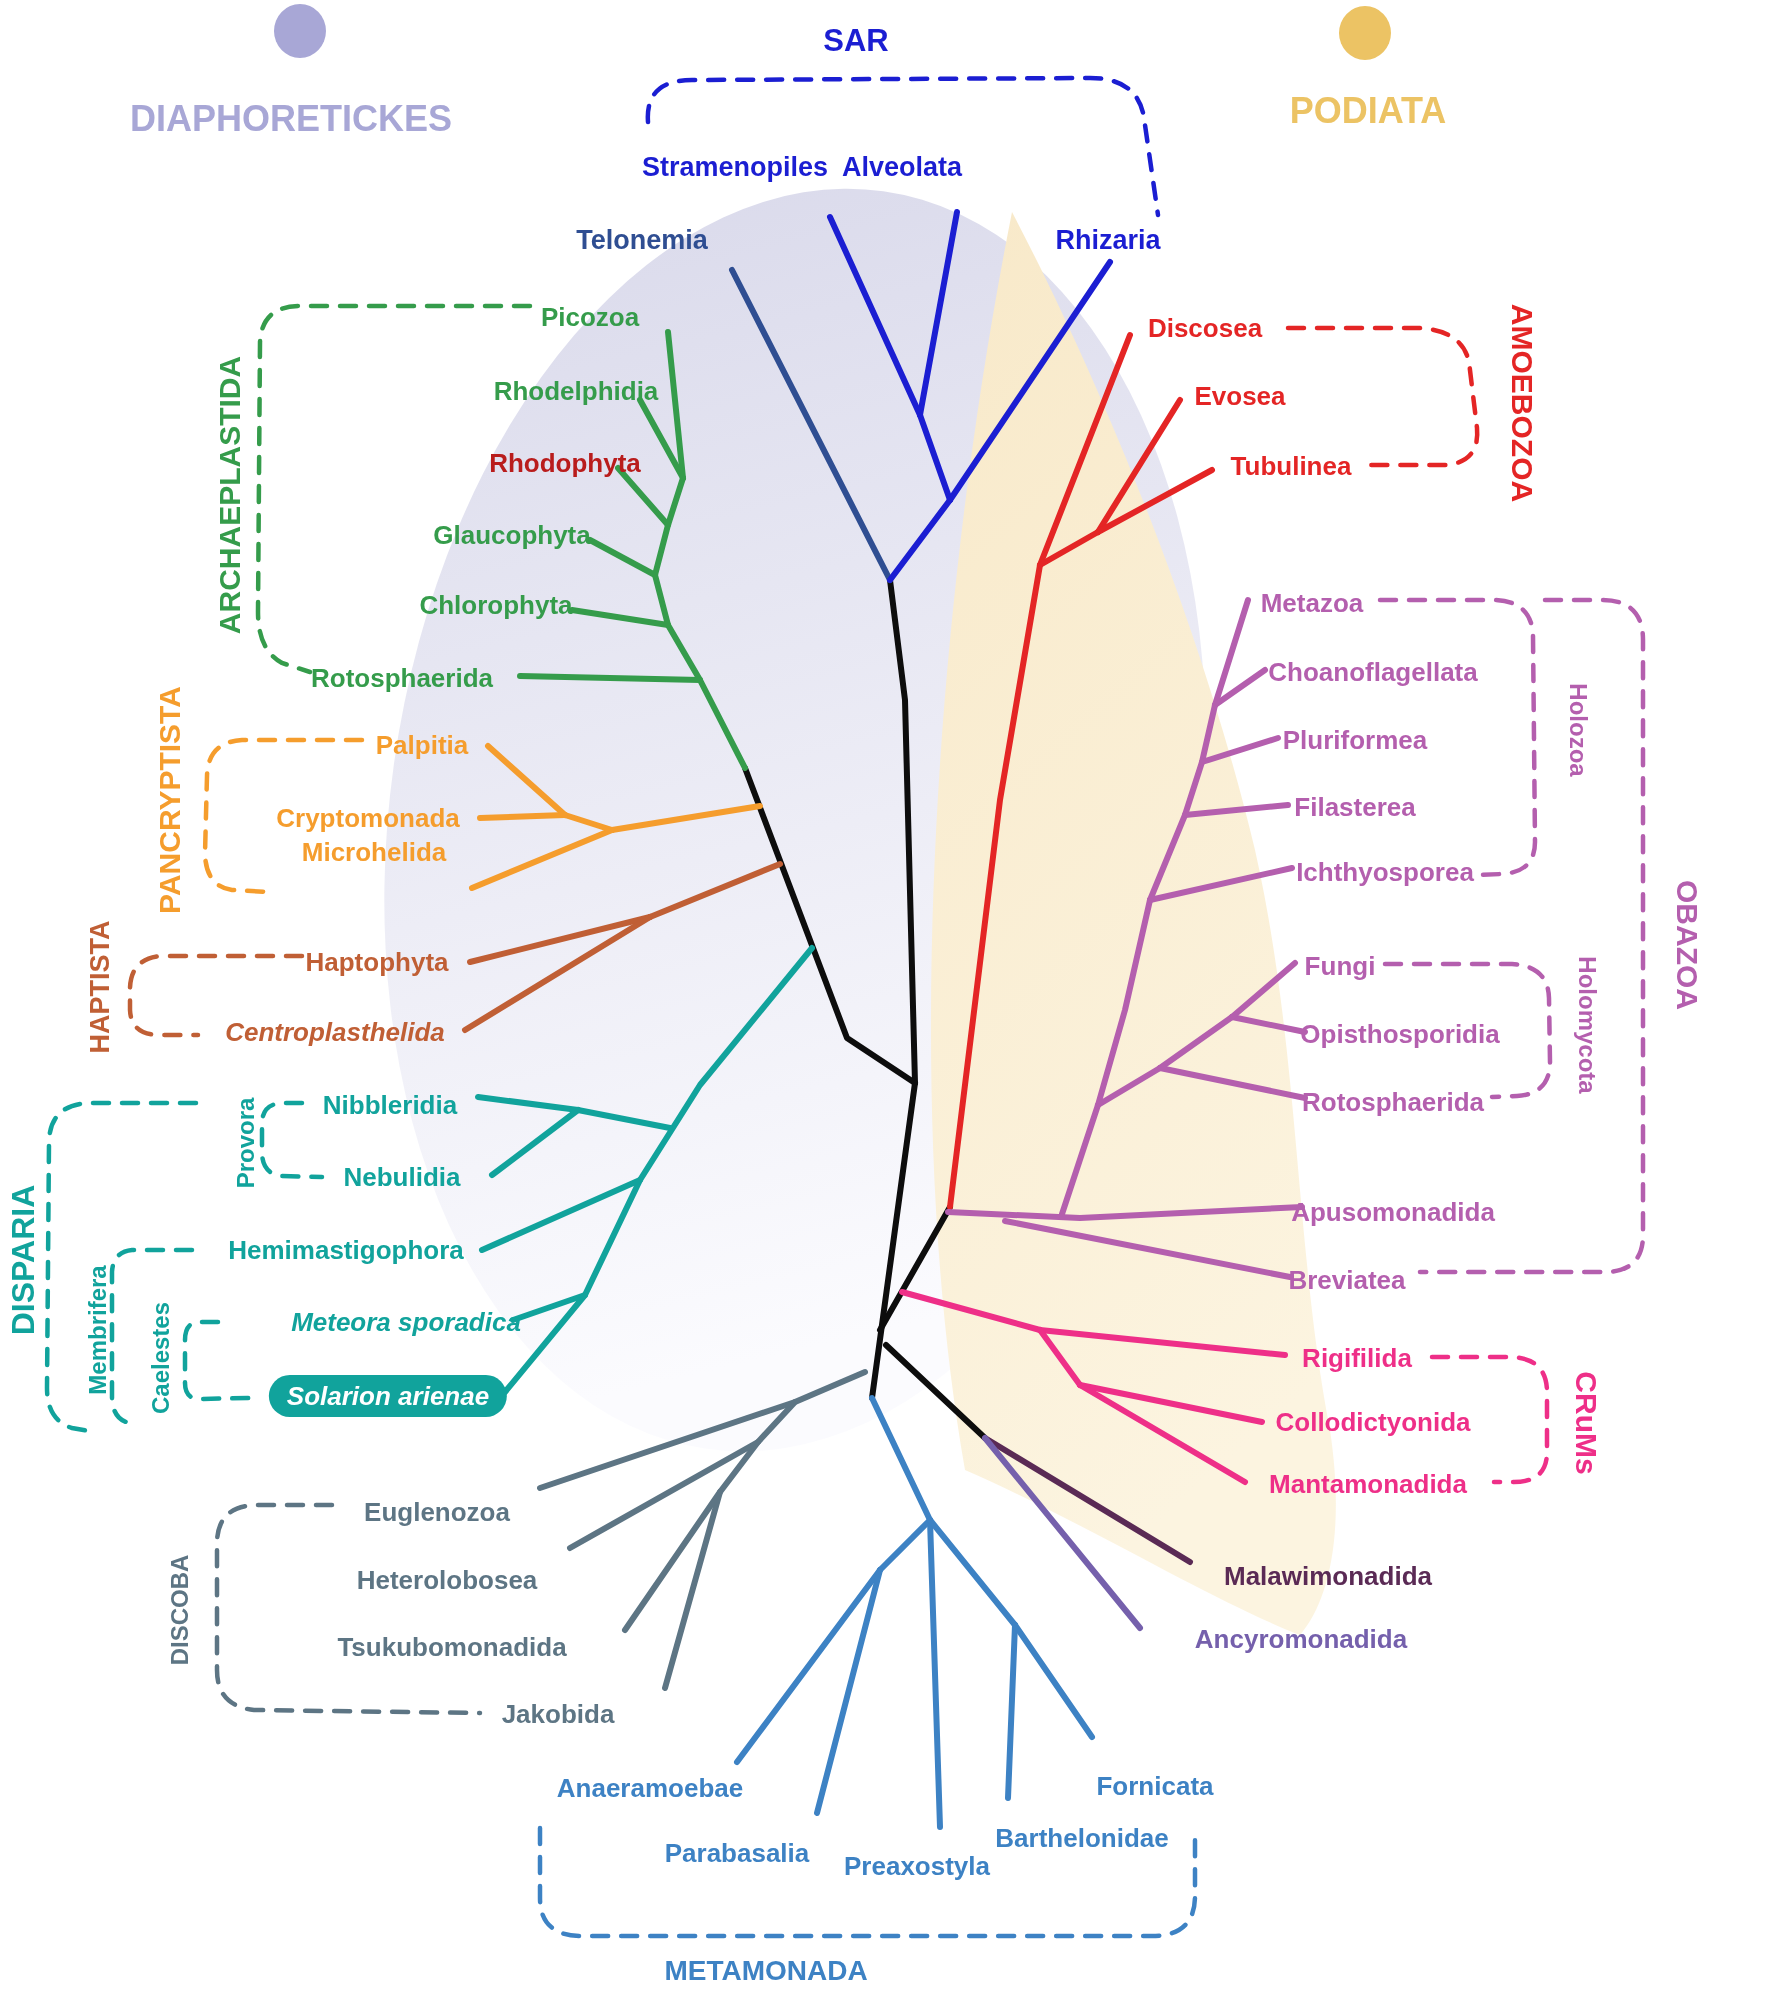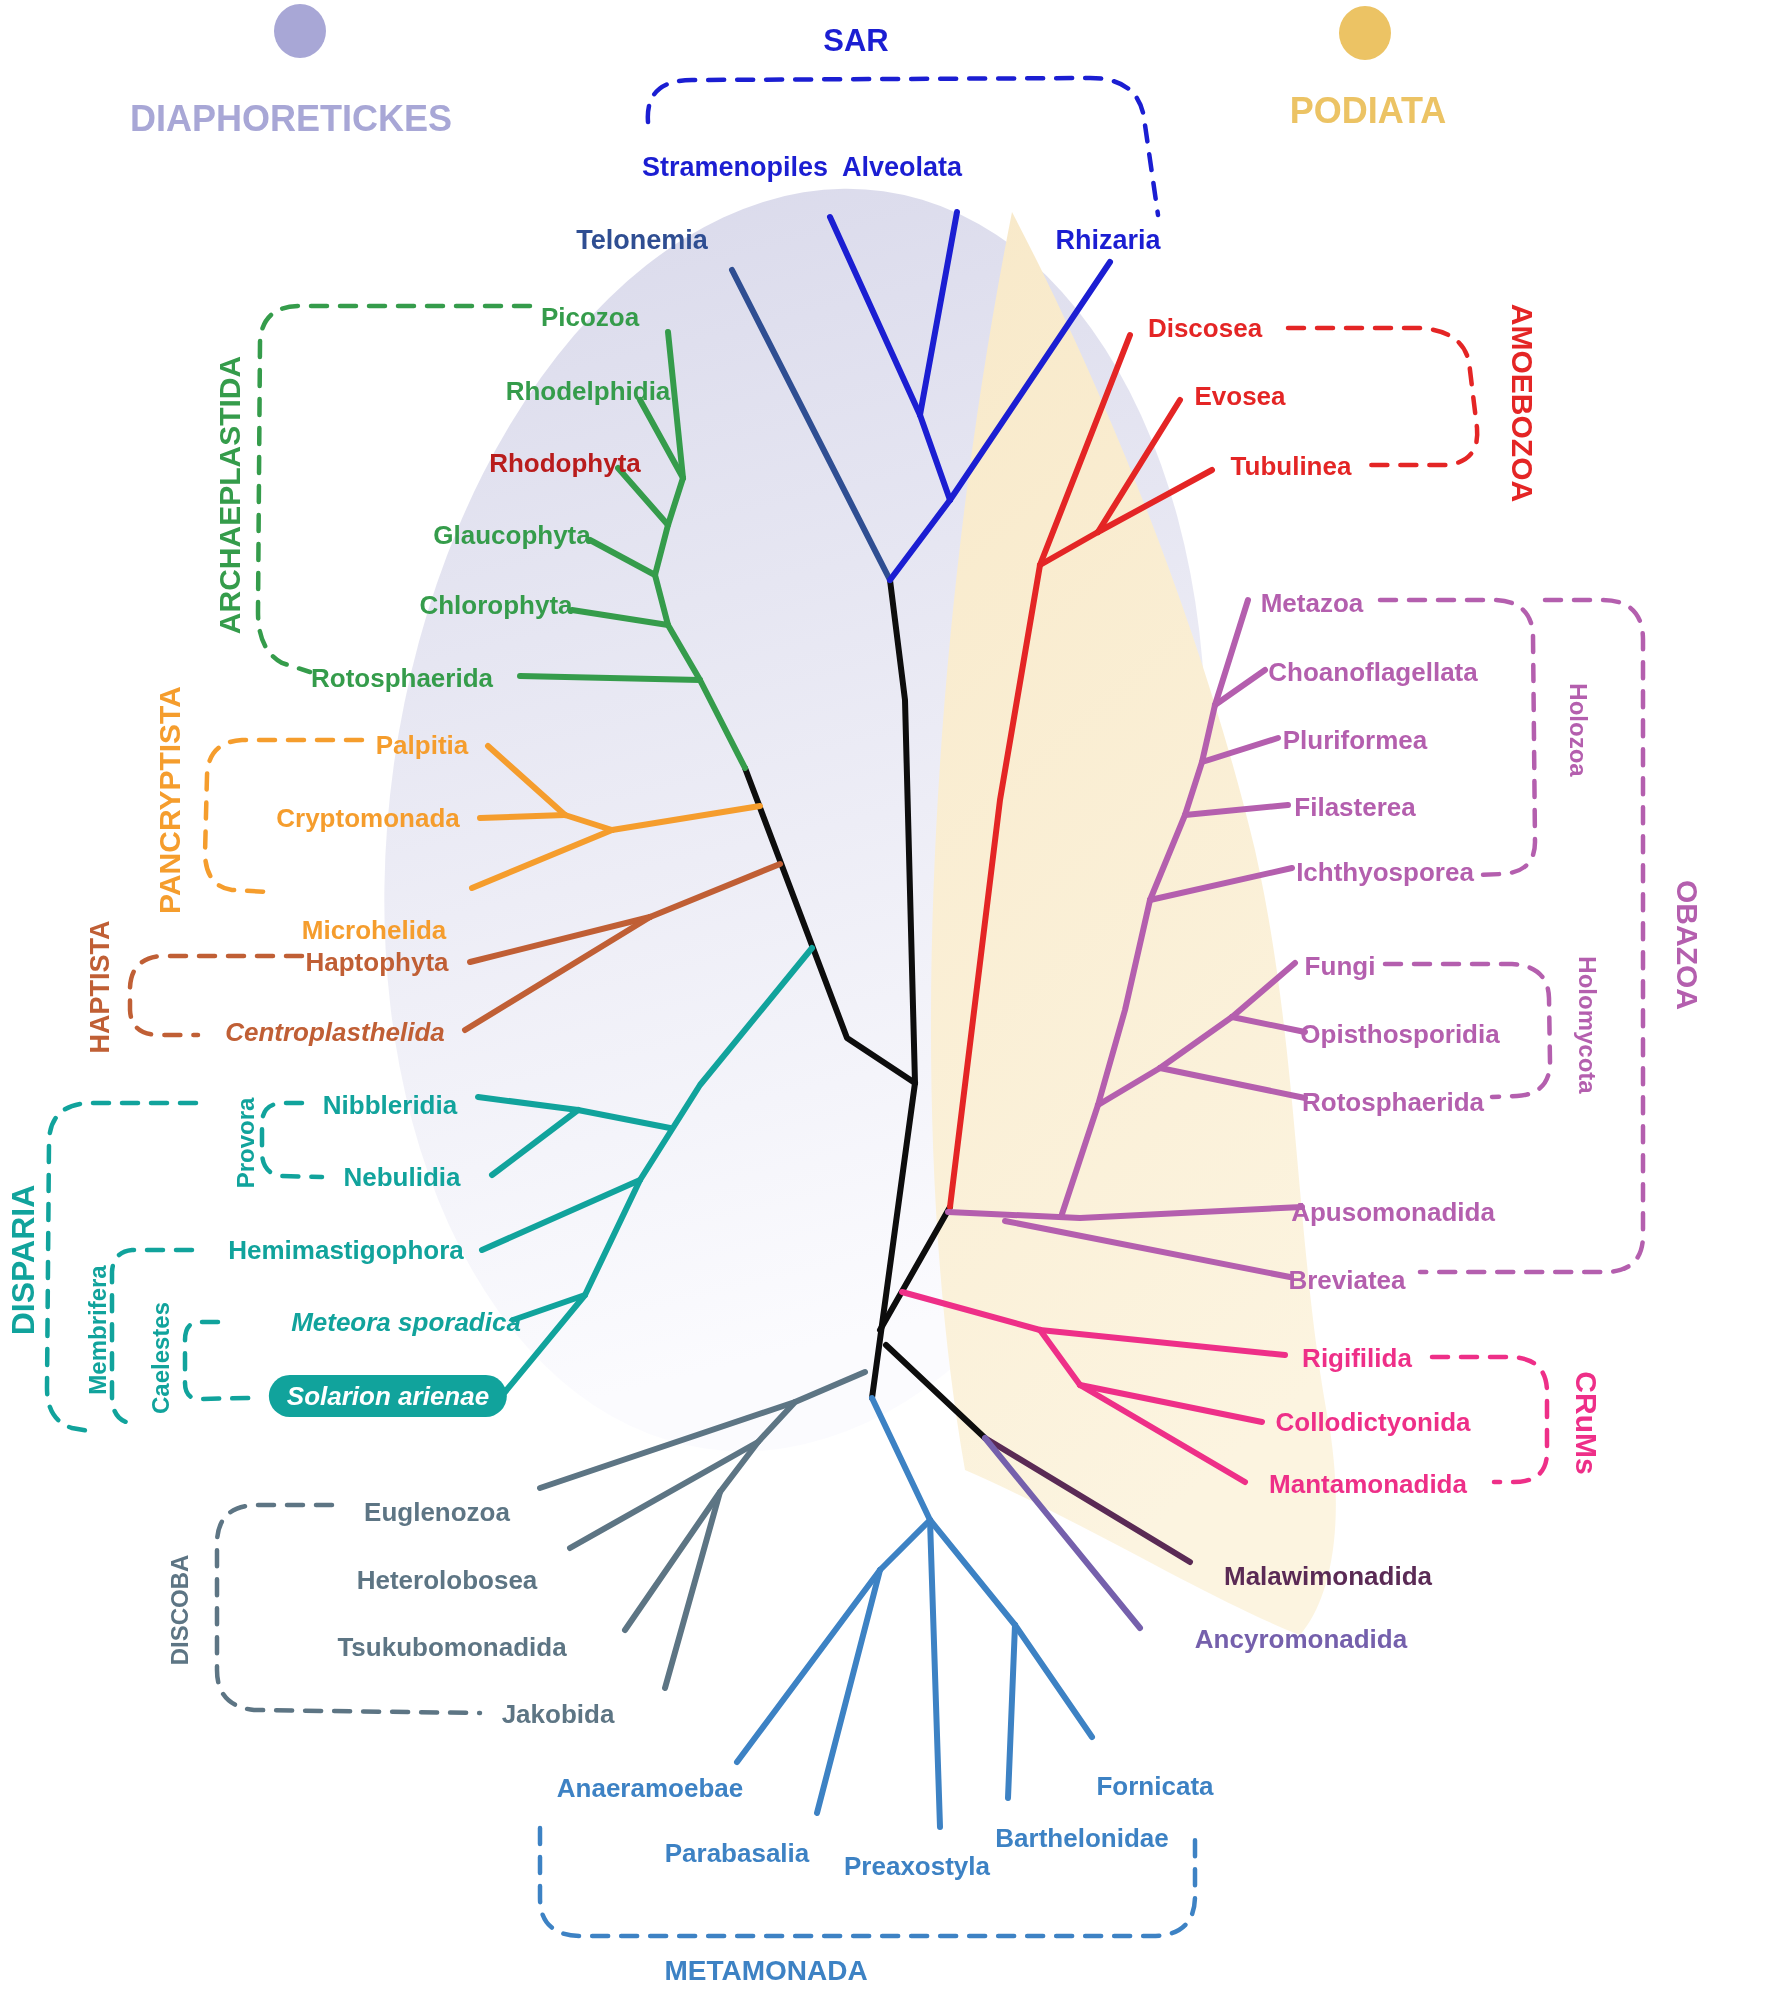--- a/index.html
+++ b/index.html
@@ -128,28 +128,28 @@
   </svg>
   <div id="labels">
       <div class="label" style="left: 291px; top: 119px; font-size: 36px; color: rgb(168, 167, 214);">DIAPHORETICKES</div>
       <div class="label" style="left: 1368px; top: 111px; font-size: 36px; color: rgb(236, 195, 100);">PODIATA</div>
       <div class="label" style="left: 856px; top: 40px; font-size: 31px; color: rgb(27, 30, 210);">SAR</div>
       <div class="label" style="left: 735px; top: 167px; font-size: 27px; color: rgb(27, 30, 210);">Stramenopiles</div>
       <div class="label" style="left: 902px; top: 167px; font-size: 27px; color: rgb(27, 30, 210);">Alveolata</div>
       <div class="label" style="left: 1108px; top: 240px; font-size: 27px; color: rgb(27, 30, 210);">Rhizaria</div>
       <div class="label" style="left: 642px; top: 240px; font-size: 27px; color: rgb(47, 78, 146);">Telonemia</div>
       <div class="label" style="left: 590px; top: 317px; font-size: 26px; color: rgb(53, 156, 75);">Picozoa</div>
-      <div class="label" style="left: 588px; top: 391px; font-size: 26px; color: rgb(53, 156, 75);">Rhodelphidia</div>
+      <div class="label" style="left: 576px; top: 391px; font-size: 26px; color: rgb(53, 156, 75);">Rhodelphidia</div>
       <div class="label" style="left: 565px; top: 463px; font-size: 26px; color: #b91c1c;">Rhodophyta</div>
       <div class="label" style="left: 512px; top: 535px; font-size: 26px; color: rgb(53, 156, 75);">Glaucophyta</div>
       <div class="label" style="left: 496px; top: 605px; font-size: 26px; color: rgb(53, 156, 75);">Chlorophyta</div>
       <div class="label" style="left: 402px; top: 678px; font-size: 26px; color: rgb(53, 156, 75);">Rotosphaerida</div>
       <div class="label" style="left: 422px; top: 745px; font-size: 26px; color: rgb(245, 157, 45);">Palpitia</div>
       <div class="label" style="left: 368px; top: 818px; font-size: 26px; color: rgb(245, 157, 45);">Cryptomonada</div>
-      <div class="label" style="left: 374px; top: 930px; font-size: 26px; color: rgb(245, 157, 45);">Microhelida</div>
+      <div class="label" style="left: 374px; top: 852px; font-size: 26px; color: rgb(245, 157, 45);">Microhelida</div>
       <div class="label" style="left: 377px; top: 962px; font-size: 26px; color: rgb(192, 95, 53);">Haptophyta</div>
       <div class="label" style="left: 335px; top: 1032px; font-size: 26px; color: rgb(192, 95, 53); font-style: italic;">Centroplasthelida</div>
       <div class="label" style="left: 390px; top: 1105px; font-size: 26px; color: rgb(17, 163, 156);">Nibbleridia</div>
       <div class="label" style="left: 402px; top: 1177px; font-size: 26px; color: rgb(17, 163, 156);">Nebulidia</div>
       <div class="label" style="left: 346px; top: 1250px; font-size: 26px; color: rgb(17, 163, 156);">Hemimastigophora</div>
       <div class="label it" style="left: 406px; top: 1322px; font-size: 26px; color: rgb(17, 163, 156);">Meteora sporadica</div>
       <div class="label it pill" style="left: 388px; top: 1396px; font-size: 26px;">Solarion arienae</div>
       <div class="label" style="left: 437px; top: 1512px; font-size: 26px; color: rgb(93, 117, 132);">Euglenozoa</div>
       <div class="label" style="left: 447px; top: 1580px; font-size: 26px; color: rgb(93, 117, 132);">Heterolobosea</div>
       <div class="label" style="left: 452px; top: 1647px; font-size: 26px; color: rgb(93, 117, 132);">Tsukubomonadida</div>

